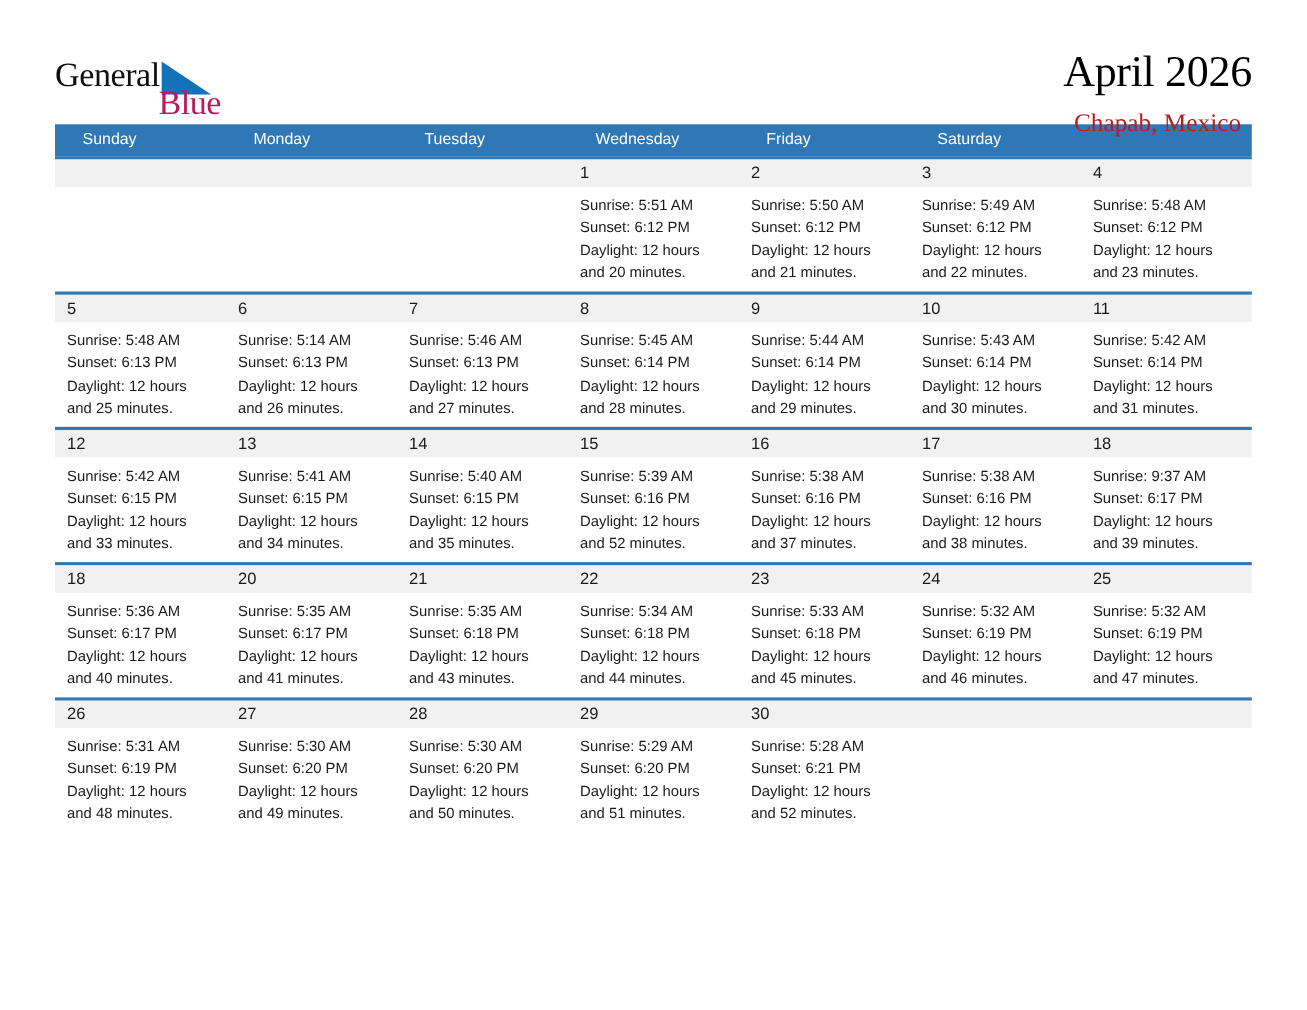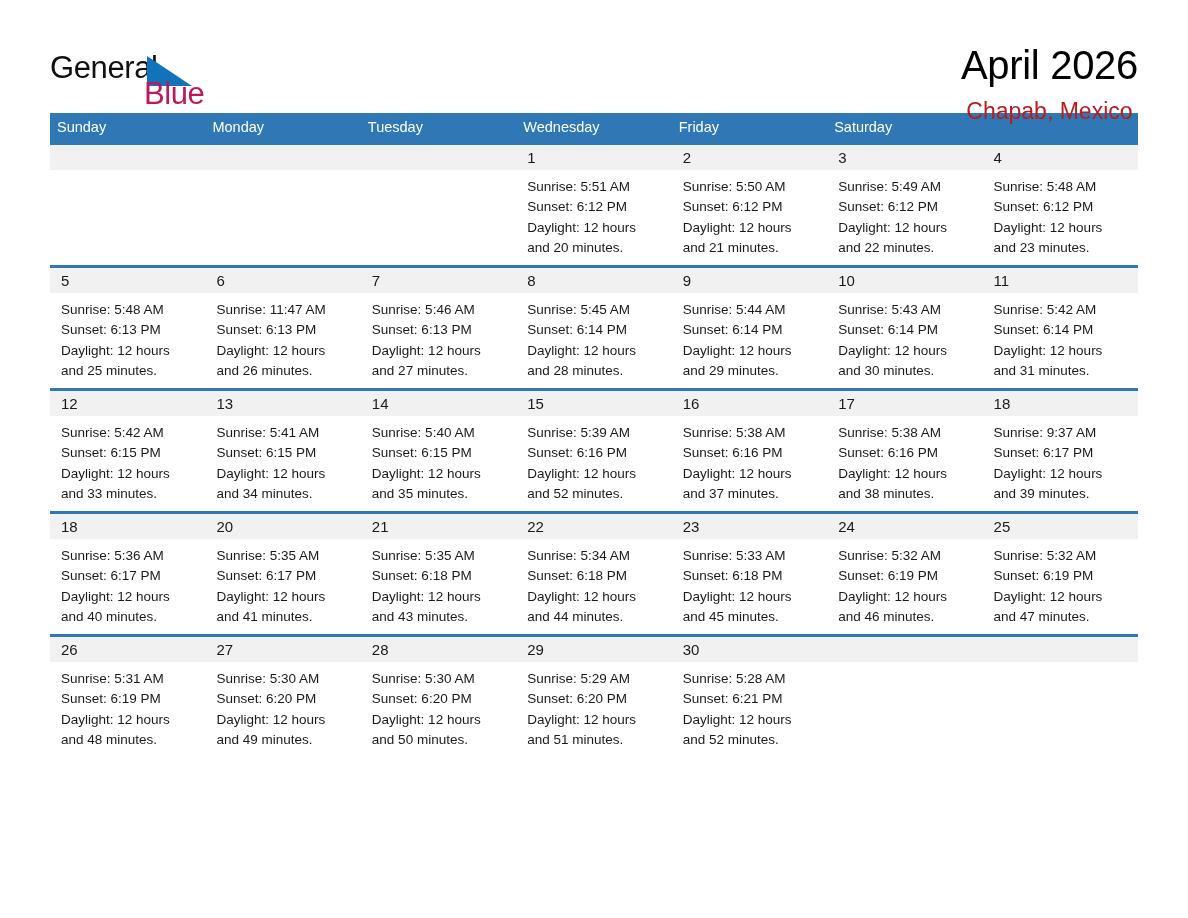--- a/index.html
+++ b/index.html
@@ -24,20 +24,21 @@
   }
 
   
   .masthead {
     display: flex;
     align-items: flex-start;
     justify-content: space-between;
     padding-top: 42px;
     height: 108px;
     box-sizing: border-box;
+    font-family: Liberation Serif, serif;
   }
 
   .logo {
     position: relative;
     width: 150px;
     height: 66px;
     line-height: 1;
     user-select: none;
   }
   .logo-general {
@@ -97,21 +98,21 @@
   .weekday-row {
     display: grid;
     grid-template-columns: repeat(7, 1fr);
     background: #2f77b5;
     height: 29px;
   }
   .weekday {
     color: #ffffff;
     font-size: 14.5px;
     line-height: 29px;
-    padding-left: 7px;
+    padding-left: 25px;
     white-space: nowrap;
   }
 
   .week {
     position: relative;
     border-top: 3px solid #2f77b5;
   }
   .week:first-of-type {
     border-top: 3px solid #2f77b5;
   }
@@ -231,21 +232,21 @@
             <div class="date-num">11</div>
           </div>
           <div class="week-body">
             <div class="cell">
               <div class="line">Sunrise: 5:48 AM</div>
               <div class="line">Sunset: 6:13 PM</div>
               <div class="line">Daylight: 12 hours</div>
               <div class="line">and 25 minutes.</div>
             </div>
             <div class="cell">
-              <div class="line">Sunrise: 11:47 AM</div>
+              <div class="line">Sunrise: 5:14 AM</div>
               <div class="line">Sunset: 6:13 PM</div>
               <div class="line">Daylight: 12 hours</div>
               <div class="line">and 26 minutes.</div>
             </div>
             <div class="cell">
               <div class="line">Sunrise: 5:46 AM</div>
               <div class="line">Sunset: 6:13 PM</div>
               <div class="line">Daylight: 12 hours</div>
               <div class="line">and 27 minutes.</div>
             </div>

